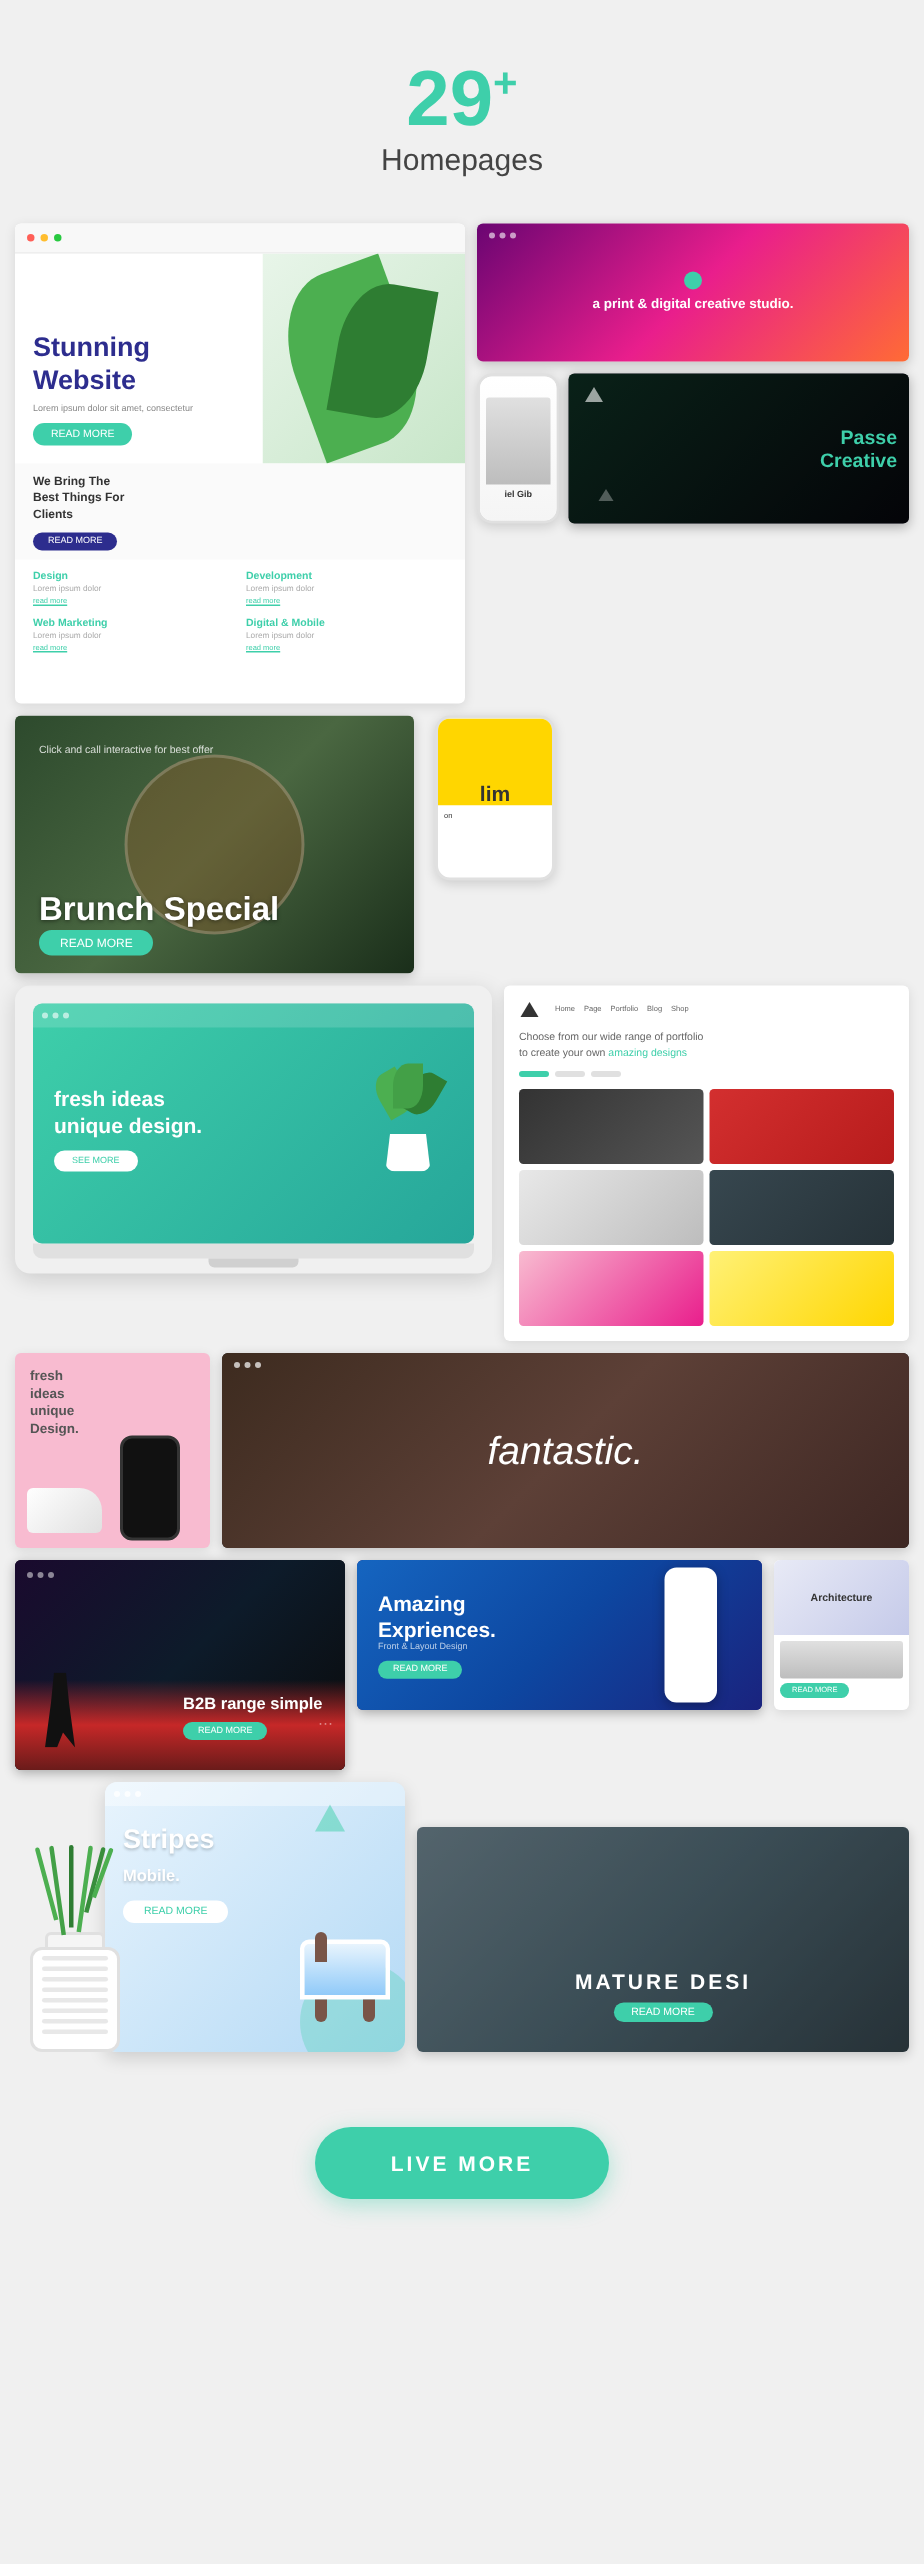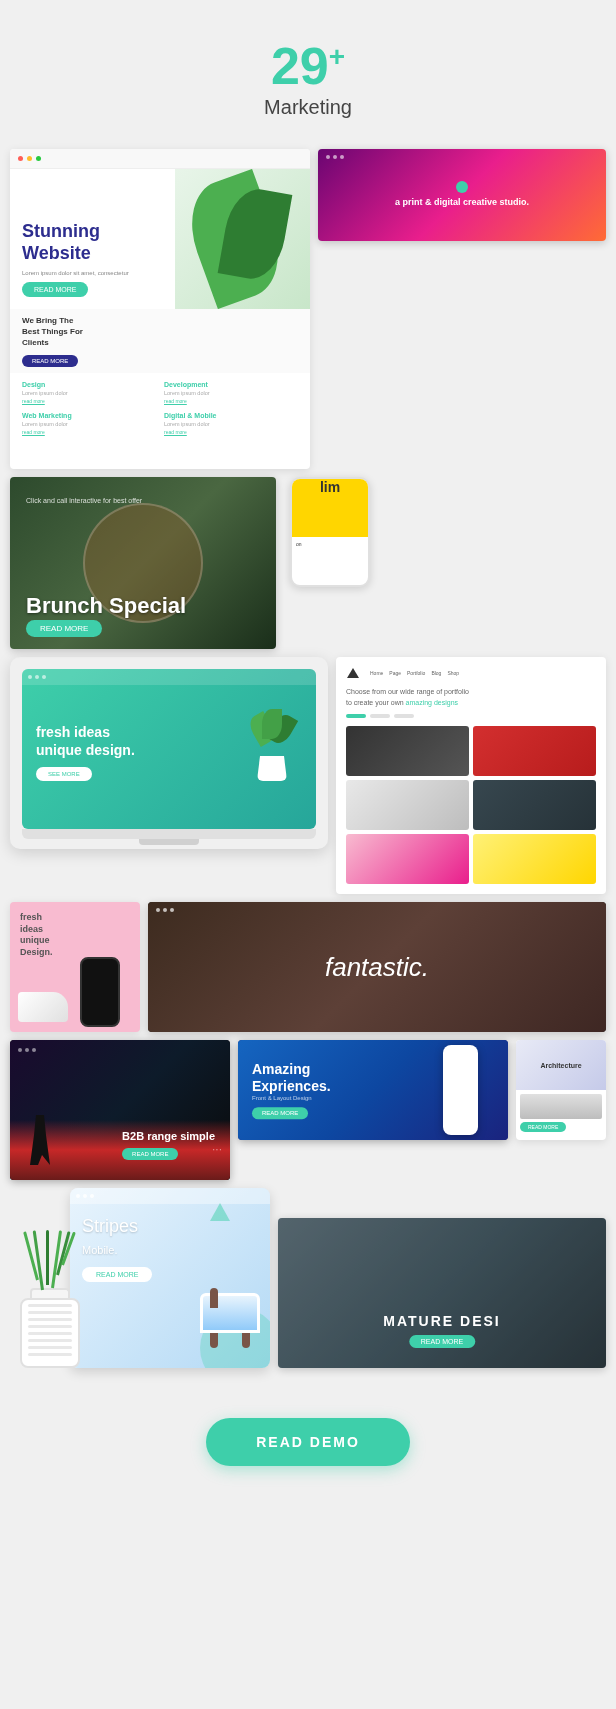--- a/index.html
+++ b/index.html
@@ -438,21 +438,21 @@
     }
     .phone-yellow-screen {
       width: 100%;
       height: 100%;
     }
     .phone-yellow-top {
       width: 100%;
       height: 55%;
       background: #ffd600;
       display: flex;
-      align-items: flex-start;
+      align-items: flex-end;
       justify-content: center;
     }
     .phone-yellow-top span {
       font-size: 14px;
       font-weight: 800;
       color: #333;
     }
     .phone-yellow-bottom {
       padding: 4px;
       background: #fff;
@@ -979,21 +979,21 @@
       align-items: center;
       padding: 0 6px;
       gap: 3px;
     }
     .sc-dot { width: 4px; height: 4px; border-radius: 50%; background: rgba(255,255,255,0.8); }
     .stripes-card .sc-content {
       padding: 12px;
     }
     .stripes-card .sc-content h2 {
       font-size: 18px;
-      font-weight: 400;
+      font-weight: 700;
       color: #fff;
       line-height: 1.2;
       text-shadow: 0 1px 2px rgba(0,0,0,0.2);
     }
     .stripes-card .sc-content h2 span { font-size: 11px; }
     .stripes-card .sc-content .btn-sc {
       background: #fff;
       color: #3ecfaa;
       border: none;
       border-radius: 20px;
@@ -1134,21 +1134,21 @@
   </style>
 </head>
 <body>
 
 <div class="page-wrapper">
 
   <div class="header">
     <div class="header-count">
       <span>29</span><sup>+</sup>
     </div>
-    <div class="header-subtitle">Marketing</div>
+    <div class="header-subtitle">Homepages</div>
   </div>
 
   <div class="grid-area">
 
     <div class="row1">
 
       <div class="card-large-left">
         <div class="nav-bar">
           <div class="dot dot-r"></div>
           <div class="dot dot-y"></div>
@@ -1203,20 +1203,40 @@
             <div class="pdot"></div>
             <div class="pdot"></div>
           </div>
           <div class="overlay-text">
             <div class="teal-dot"></div>
             <h3>a print &amp; digital
 creative studio.</h3>
           </div>
         </div>
 
+        <div class="card-phone-row1">
+          <div class="phone-mockup-sm">
+            <div class="phone-screen">
+              <div class="phone-person"></div>
+              <div class="phone-text-sm">iel Gib</div>
+            </div>
+          </div>
+          <div class="card-dark-passe">
+            <div class="dark-overlay"></div>
+            <div class="dots-deco">
+              <svg width="14" height="12">
+                <polygon points="7,1 13,11 1,11" fill="white" opacity="0.6"></polygon>
+              </svg>
+            </div>
+            <div class="deco-triangle"></div>
+            <div class="passe-text">
+              Passe<br>Creative
+            </div>
+          </div>
+        </div>
       </div>
     </div>
 
     <div class="row2">
       <div class="card-brunch">
         <div class="brunch-bg">
           <div class="brunch-circle"></div>
         </div>
         <div class="sub-text">Click and call interactive for best offer</div>
         <div class="brunch-text">
@@ -1427,16 +1447,16 @@
         <div class="mature-text">
           <h2>MATURE DESI</h2>
           <button class="mature-btn">READ MORE</button>
         </div>
       </div>
     </div>
 
   </div>
 
   <div class="live-demo-section">
-    <button class="btn-live-demo">READ DEMO</button>
+    <button class="btn-live-demo">LIVE MORE</button>
   </div>
 
 </div>
 
 </body></html>

